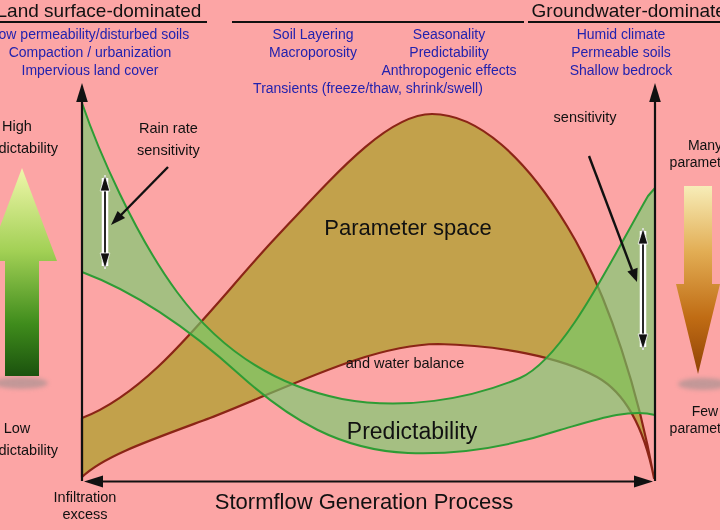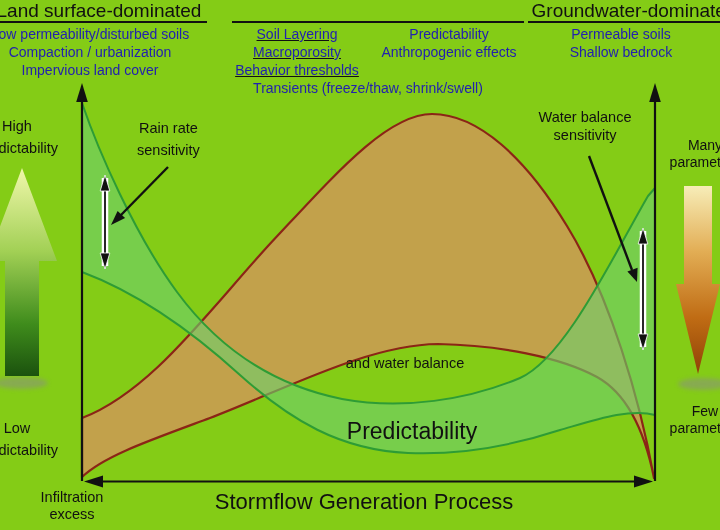--- a/index.html
+++ b/index.html
@@ -1,17 +1,17 @@
 <!DOCTYPE html>
 <html style="--category-item-text: #2222ae; --heading-text: #111111; --axis-color: #111111; --parameter-space-fill: #c2a14b; --parameter-space-stroke: #8b2516; --predictability-fill: #6fce6c; --predictability-stroke: #2e9c35; --up-arrow-top: #f0f7ab; --up-arrow-mid: #a2d055; --up-arrow-low: #3f8c1c; --up-arrow-bottom: #1b520e; --down-arrow-top: #f7edb8; --down-arrow-mid: #e2ad54; --down-arrow-low: #c06c14; --down-arrow-bottom: #8f4206;"><head>
 <meta charset="utf-8">
 <style>
   html,body{margin:0;padding:0;background:#fff;}
   .stage{
-    position:relative;width:720px;height:530px;overflow:hidden;background:#84cc16;
+    position:relative;width:720px;height:530px;overflow:hidden;background:#fca5a5;
     font-family:"Liberation Sans", sans-serif;color:#111;
   }
   .stage svg{position:absolute;left:0;top:0;}
   .lbl{position:absolute;text-align:center;white-space:nowrap;}
   .cat-title{font-size:19px;line-height:22px;color:#111;}
   .rule{position:absolute;height:2px;background:#111;}
   .cat-item{font-size:14px;line-height:18px;color:var(--category-item-text,#2222ae);}
   .cat-col .cat-item{display:block;}
   .side-lbl{font-size:14.5px;line-height:22px;}
   .side-lbl-r{font-size:14px;line-height:17px;}
@@ -113,34 +113,35 @@
 
   <div class="lbl cat-title" style="left:528px;top:0;width:212px;">Groundwater-dominated</div>
   <div class="rule" style="left:528px;top:21px;width:192px;"></div>
 
   <div class="lbl cat-col" style="left:-25px;top:25px;width:230px;">
     <span class="cat-item">Low permeability/disturbed soils</span>
     <span class="cat-item">Compaction / urbanization</span>
     <span class="cat-item">Impervious land cover</span>
   </div>
 
-  <div class="lbl cat-col" style="left:207px;top:25px;width:180px;text-decoration:underline;">
+  <div class="lbl cat-col" style="left:223px;top:25px;width:180px;">
     <span class="cat-item">Soil Layering</span>
     <span class="cat-item">Macroporosity</span>
-    <span class="cat-item">Behavior thresholds</span>
   </div>
 
   <div class="lbl cat-col" style="left:357px;top:25px;width:184px;">
+    <span class="cat-item">Seasonality</span>
     <span class="cat-item">Predictability</span>
     <span class="cat-item">Anthropogenic effects</span>
   </div>
 
   <div class="lbl cat-item" style="left:240px;top:79px;width:256px;">Transients (freeze/thaw, shrink/swell)</div>
 
   <div class="lbl cat-col" style="left:521px;top:25px;width:200px;">
+    <span class="cat-item">Humid climate</span>
     <span class="cat-item">Permeable soils</span>
     <span class="cat-item">Shallow bedrock</span>
   </div>
 
   <div class="lbl side-lbl" style="left:-73px;top:115px;width:180px;">
     <div>High</div>
     <div>Predictability</div>
   </div>
   <div class="lbl side-lbl" style="left:-73px;top:417px;width:180px;">
     <div>Low</div>
@@ -153,28 +154,28 @@
   <div class="lbl side-lbl-r" style="left:649px;top:403px;width:112px;">
     <div>Few</div>
     <div>parameters</div>
   </div>
 
   <div class="lbl ann" style="left:137px;top:117px;text-align:center;line-height:22px;">
     <div>Rain rate</div>
     <div>sensitivity</div>
   </div>
   <div class="lbl ann" style="left:520px;top:108px;width:130px;line-height:18px;">
-    <div>Water balance</div>
     <div>sensitivity</div>
   </div>
 
+  <div class="lbl big" style="left:308px;top:216px;width:200px;">Parameter space</div>
 
   <div class="lbl ann" style="left:305px;top:353px;width:200px;line-height:20px;">
     <div>and water balance</div>
   </div>
 
   <div class="lbl big" style="left:308px;top:419px;width:208px;font-size:23px;">Predictability</div>
 
   <div class="lbl big" style="left:164px;top:490px;width:400px;">Stormflow Generation Process</div>
-  <div class="lbl ann wrap2" style="left:22px;top:489px;width:100px;line-height:16.5px;">Infiltration excess</div>
+  <div class="lbl ann wrap2" style="left:35px;top:489px;width:100px;line-height:16.5px;">Infiltration excess</div>
   <div class="lbl ann wrap2" style="left:602px;top:495px;width:100px;line-height:16.5px;margin-top:48px;">Saturation excess</div>
 
 </div>
 
 </body></html>

